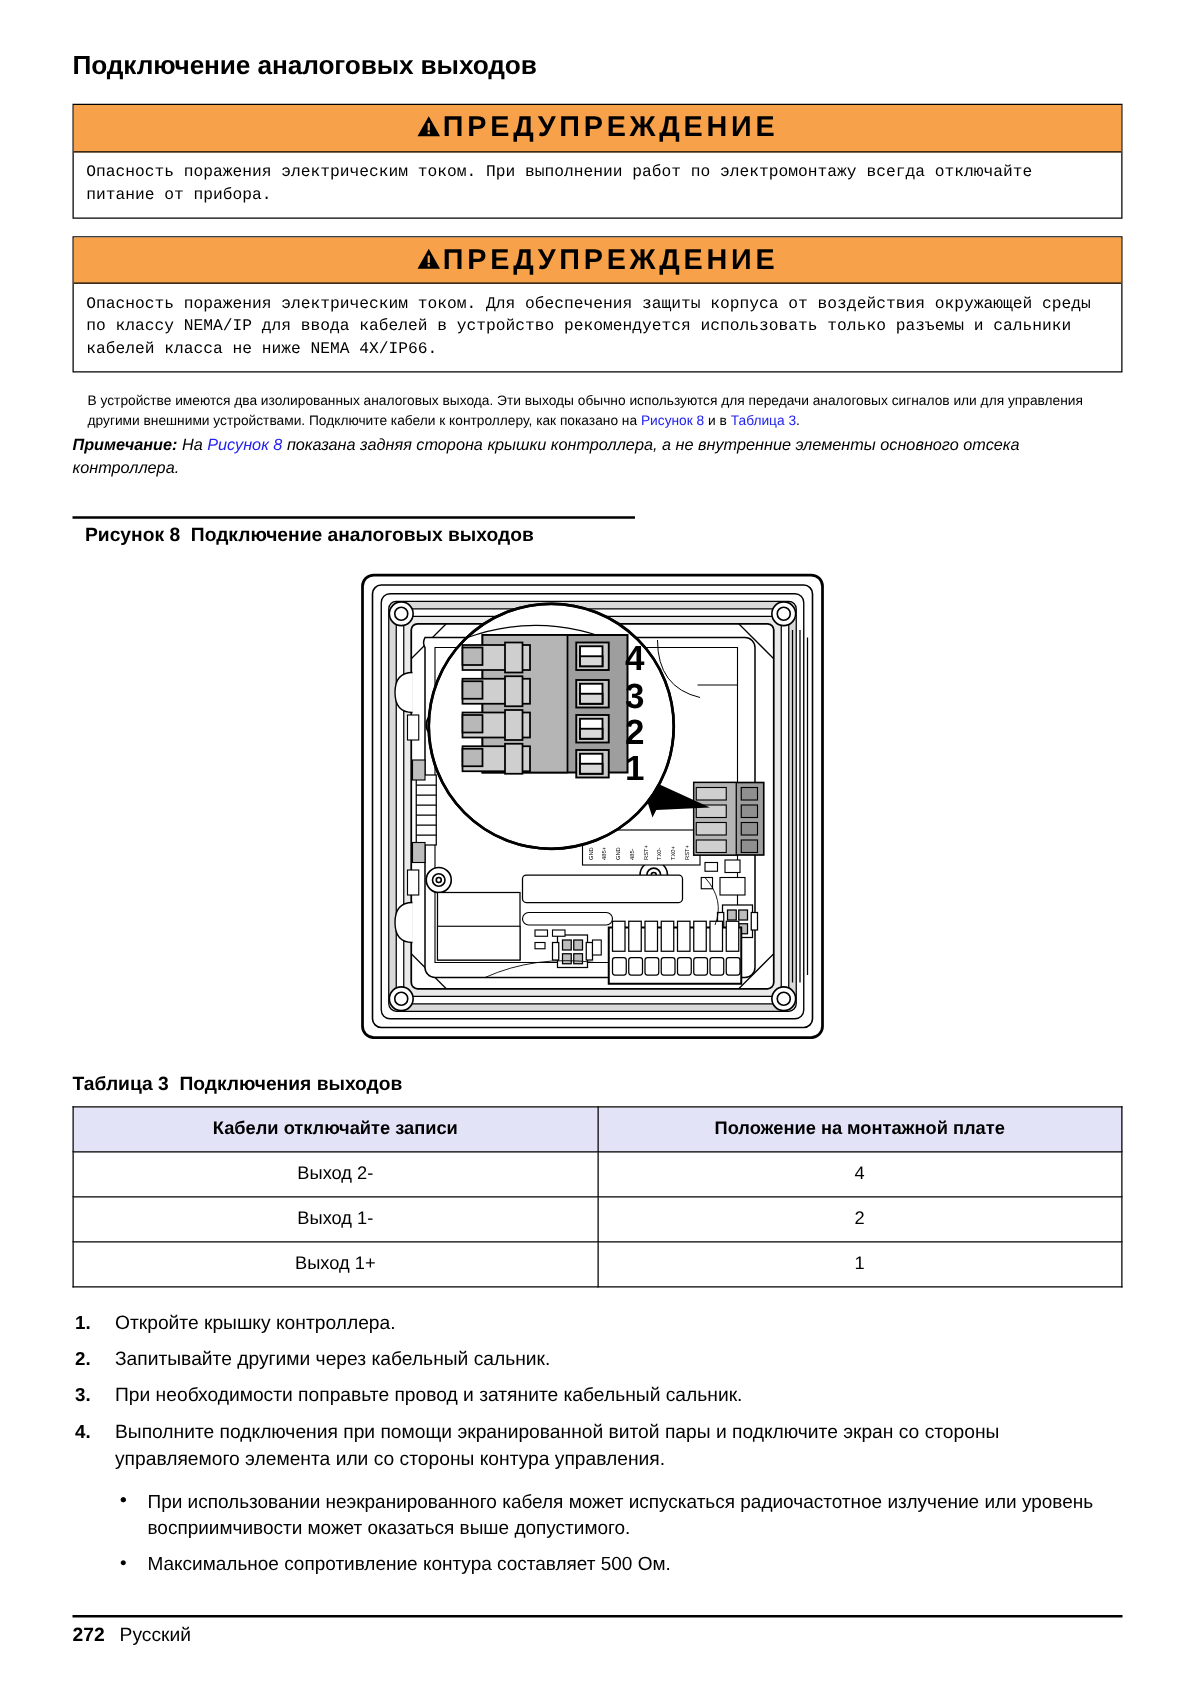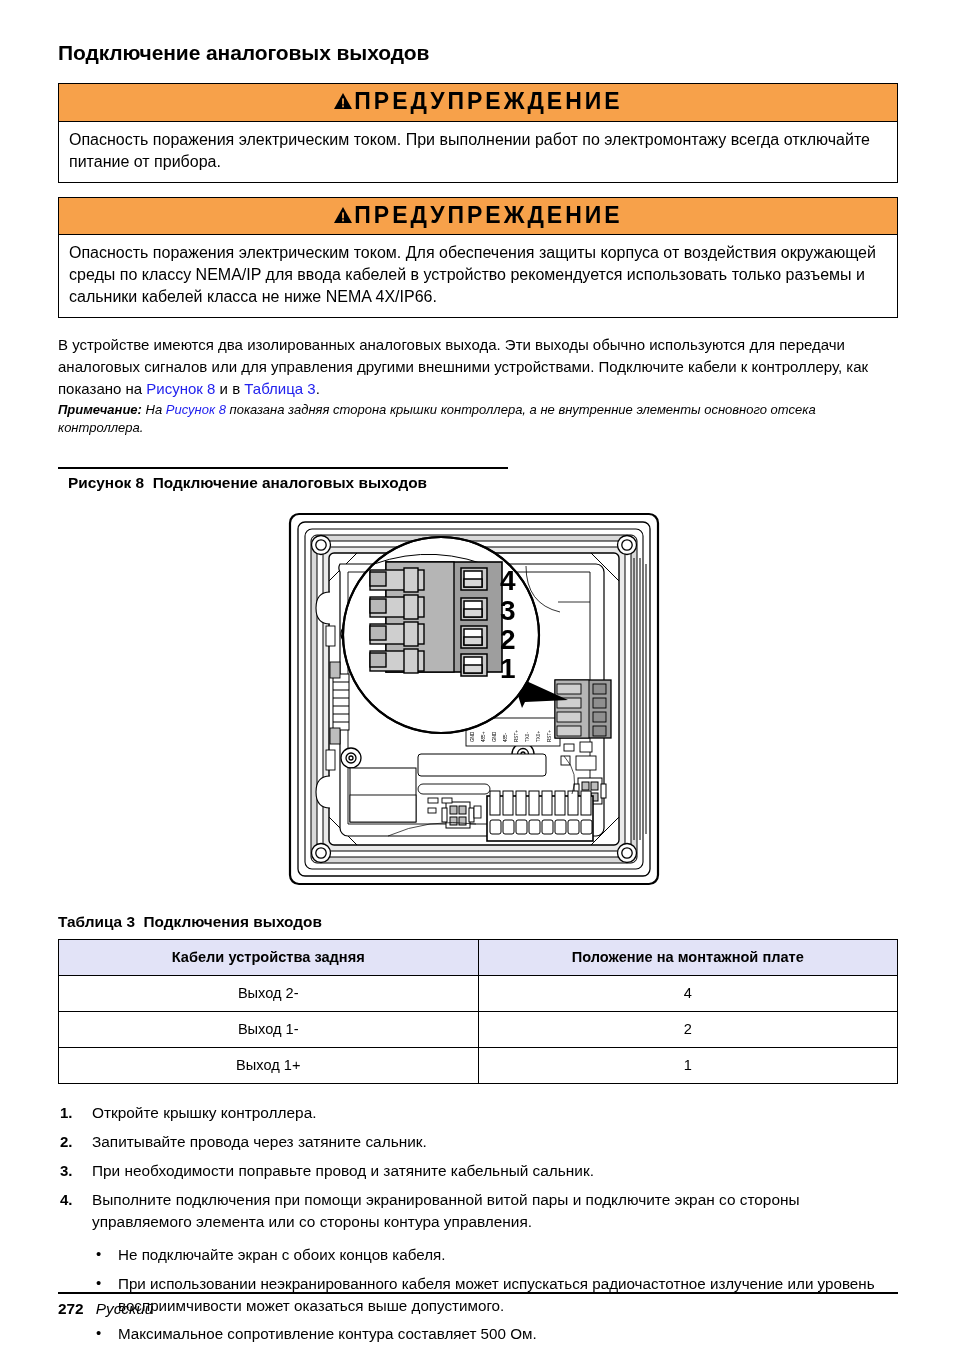--- a/index.html
+++ b/index.html
@@ -53,29 +53,30 @@
     line-height: 1.15;
     white-space: nowrap;
   }
   .warn-tri {
     display: inline-block;
     vertical-align: -1px;
     margin-right: 1px;
   }
   .warning-body {
     padding: 7px 10px 9px 10px;
-    font-size: 16px;
+    font-size: 13px;
     line-height: 1.38;
+    font-family: Liberation Mono, monospace;
   }
 
   
   .body-para {
-    font-size: 15px;
+    font-size: 11px;
     line-height: 1.44;
-    margin: 16px 0 0 0;
+    margin: 16px 0 0 12px;
   }
   .lnk { color: #2222EE; }
   .note {
     font-size: 13px;
     font-style: italic;
     line-height: 1.38;
     margin: 2px 0 0 0;
   }
   .note b { font-style: italic; font-weight: bold; }
 
@@ -181,21 +182,20 @@
     height: 0;
   }
   .footer-line {
     font-size: 15.4px;
   }
   .footer-num {
     font-weight: bold;
     margin-right: 12px;
   }
   .footer-lang {
-    font-style: italic;
   }
 </style>
 </head>
 <body>
 
 <div class="page">
   <div class="content">
 
     <h1 class="page-heading">Подключение аналоговых выходов</h1>
 
@@ -478,21 +478,21 @@
         </g>
         <circle cx="163" cy="129" r="98" fill="none" stroke="#000" stroke-width="2.2"></circle>
       </svg>
     </div>
 
     <div class="tbl-caption"><span>Таблица 3</span>&nbsp;&nbsp;<span>Подключения выходов</span></div>
 
     <table class="conn-table">
       <thead>
         <tr>
-          <th>Кабели устройства задняя</th>
+          <th>Кабели отключайте записи</th>
           <th>Положение на монтажной плате</th>
         </tr>
       </thead>
       <tbody>
         <tr>
           <td>Выход 2-</td>
           <td>4</td>
         </tr>
         <tr>
           <td>Выход 1-</td>
@@ -505,33 +505,32 @@
       </tbody>
     </table>
 
     <ol class="steps">
       <li>
         <span class="num">1.</span>
         <span>Откройте крышку контроллера.</span>
       </li>
       <li>
         <span class="num">2.</span>
-        <span>Запитывайте провода через затяните сальник.</span>
+        <span>Запитывайте другими через кабельный сальник.</span>
       </li>
       <li>
         <span class="num">3.</span>
         <span>При необходимости поправьте провод и затяните кабельный сальник.</span>
       </li>
       <li>
         <span class="num">4.</span>
         <span>Выполните подключения при помощи экранированной витой пары и подключите экран со стороны управляемого элемента или со стороны контура управления.</span>
         <ul class="subs">
           <li>
             <span class="bullet">•</span>
-            <span>Не подключайте экран с обоих концов кабеля.</span>
           </li>
           <li>
             <span class="bullet">•</span>
             <span>При использовании неэкранированного кабеля может испускаться радиочастотное излучение или уровень восприимчивости может оказаться выше допустимого.</span>
           </li>
           <li>
             <span class="bullet">•</span>
             <span>Максимальное сопротивление контура составляет 500 Ом.</span>
           </li>
         </ul>

